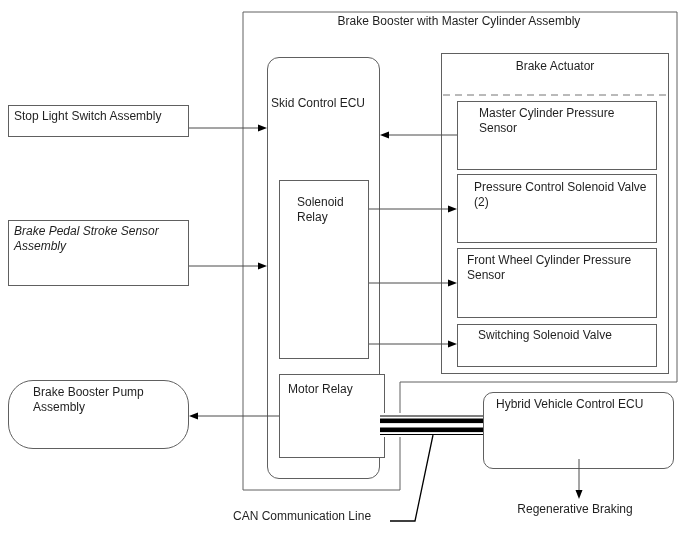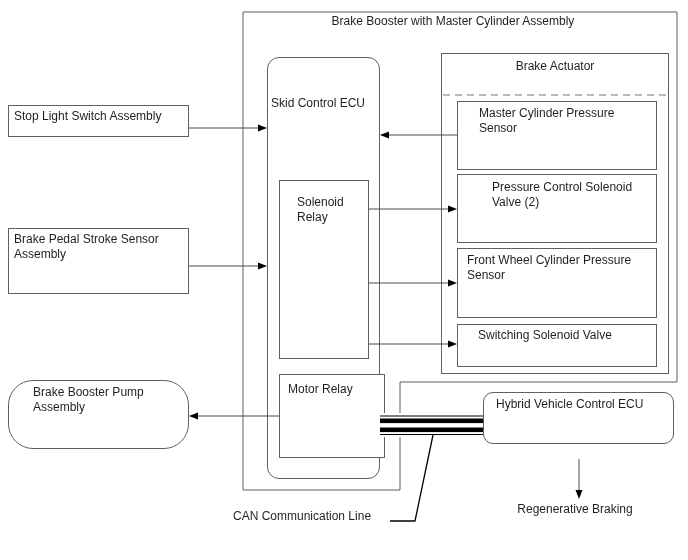--- a/index.html
+++ b/index.html
@@ -15,27 +15,27 @@
   svg.overlay{position:absolute;left:0;top:0;pointer-events:none;}
   .shaft{stroke:#4a4a4a;stroke-width:1;}
   .head{fill:#000000;stroke:none;}
   .center{text-align:center;}
 </style>
 </head>
 <body>
 
 <div id="canvas">
 
-  <div class="lbl center" style="left:243px;top:14px;width:420px;">Brake Booster with Master Cylinder Assembly</div>
+  <div class="lbl center" style="left:243px;top:14px;width:420px;padding-left:6px;">Brake Booster with Master Cylinder Assembly</div>
 
   <div class="box" style="left:8px;top:105px;width:181px;height:32px;padding:3px 5px 0 5px;">
     <span>Stop Light Switch Assembly</span>
   </div>
 
-  <div class="box" style="left:8px;top:228px;width:181px;height:66px;padding:3px 5px 0 5px;">
+  <div class="box" style="left:8px;top:220px;width:181px;height:66px;padding:3px 5px 0 5px;font-style:italic;">
     <span>Brake Pedal Stroke Sensor Assembly</span>
   </div>
 
   <div class="box" style="left:8px;top:380px;width:181px;height:69px;padding:4px 28px 0 24px;border-radius:25px;">
     <span>Brake Booster Pump Assembly</span>
   </div>
 
   <div class="box rounded" style="left:267px;top:57px;width:113px;height:422px;">
     <div style="margin:38px 0 0 3px;">Skid Control ECU</div>
   </div>
@@ -49,33 +49,33 @@
   </div>
 
   <div class="box" style="left:441px;top:53px;width:228px;height:321px;">
     <div class="center" style="margin-top:5px;">Brake Actuator</div>
   </div>
 
   <div class="box" style="left:457px;top:101px;width:200px;height:69px;padding:4px 8px 0 21px;">
     <span>Master Cylinder Pressure Sensor</span>
   </div>
 
-  <div class="box" style="left:457px;top:174px;width:200px;height:69px;padding:5px 8px 0 34px;">
+  <div class="box" style="left:457px;top:174px;width:200px;height:69px;padding:5px 8px 0 16px;">
     <span>Pressure Control Solenoid Valve (2)</span>
   </div>
 
   <div class="box" style="left:457px;top:248px;width:200px;height:70px;padding:4px 21px 0 9px;">
     <span>Front Wheel Cylinder Pressure Sensor</span>
   </div>
 
   <div class="box" style="left:457px;top:324px;width:200px;height:43px;padding:3px 8px 4px 20px;">
     <span>Switching Solenoid Valve</span>
   </div>
 
-  <div class="box rounded" style="left:483px;top:392px;width:191px;height:52px;border-radius:10px;padding:4px 8px 0 12px;">
+  <div class="box rounded" style="left:483px;top:392px;width:191px;height:77px;border-radius:10px;padding:4px 8px 0 12px;">
     <span>Hybrid Vehicle Control ECU</span>
   </div>
 
   <div class="lbl center" style="left:480px;top:502px;width:190px;">Regenerative Braking</div>
 
   <div class="lbl" style="left:233px;top:509px;">CAN Communication Line</div>
 
   <svg class="overlay" width="688" height="560" viewBox="0 0 688 560">
 
     <polygon points="243,12 677,12 677,382 400,382 400,490 243,490" fill="none" stroke-width="1" stroke="#606060"></polygon>

